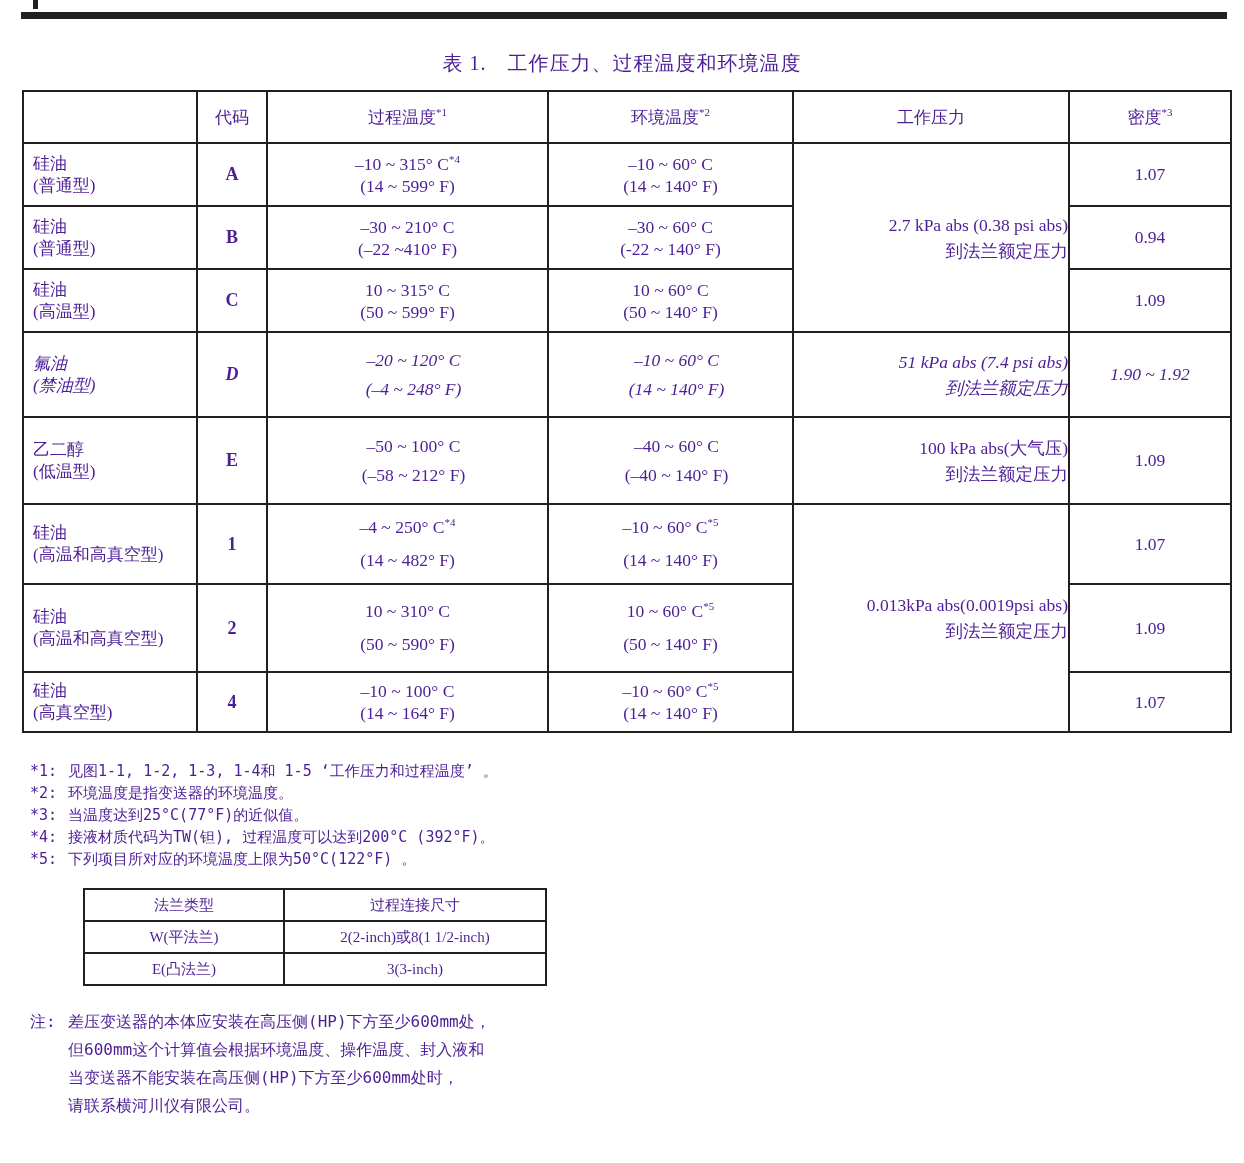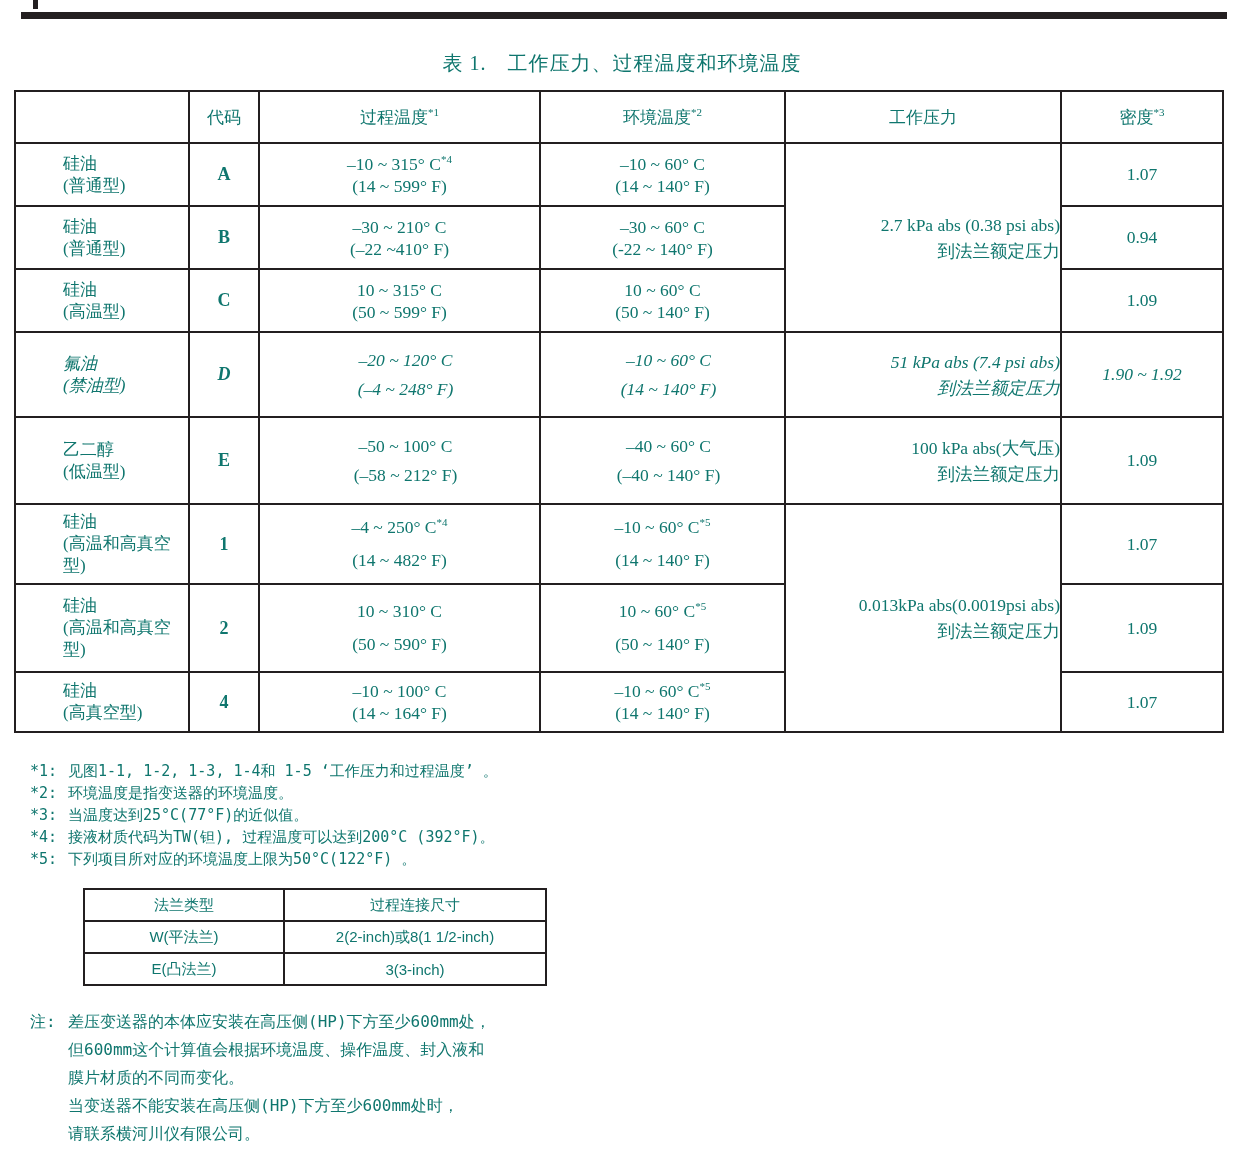--- a/index.html
+++ b/index.html
@@ -1,28 +1,28 @@
 <!DOCTYPE html>
 <html><head>
 <meta charset="utf-8">
 <style>
   html,body { margin:0; padding:0; background:#ffffff; }
   .page {
     position:relative; width:1244px; height:1163px; background:#ffffff;
-    color:#0f766e; font-family:"Liberation Serif", serif; overflow:hidden;
+    color:#4c1d95; font-family:"Liberation Serif", serif; overflow:hidden;
   }
   .corner-tick { position:absolute; left:33px; top:0; width:5px; height:9px; background:#231f20; }
   .top-bar { position:absolute; left:21px; top:12px; width:1206px; height:7px; background:#231f20; }
   .title { position:absolute; left:0; top:50px; width:1244px; text-align:center; font-size:20px; letter-spacing:1px; }
 
-  table.spec { position:absolute; left:14px; top:90px; border-collapse:collapse; table-layout:fixed; }
+  table.spec { position:absolute; left:22px; top:90px; border-collapse:collapse; table-layout:fixed; }
   table.spec td, table.spec th { border:2px solid #231f20; padding:0; vertical-align:middle; }
   table.spec th { font-weight:normal; font-size:17px; text-align:center; }
   .c-name { text-align:left; padding-left:9px !important; font-size:17px; }
-  .c-name div { line-height:22px;margin-left:38px; }
+  .c-name div { line-height:22px; }
   .c-code { text-align:center; font-weight:bold; font-size:18px; font-family:"Liberation Serif", serif; }
   .c-temp { text-align:center; font-size:17.5px; }
   .c-temp div { line-height:22px; }
   .c-press { text-align:right; font-size:17.5px; }
   .c-press div { line-height:26px; }
   .c-dens { text-align:center; font-size:17.5px;margin-left:8px; }
   sup { font-size:11px; line-height:0; }
   tr.r-head { height:52px; }
   tr.r-abc { height:63px; }
   tr.r-d { height:85px;font-style:italic; }
@@ -32,21 +32,21 @@
   tr.r-4 { height:60px; }
   tr.r-d .c-temp div, tr.r-e .c-temp div { line-height:29px;padding-left:12px; }
   tr.r-1 .c-temp div, tr.r-2 .c-temp div { line-height:33px; }
 
   .footnotes { position:absolute; left:30px; top:760px; font-family:"DejaVu Sans Mono", monospace; font-size:15px; }
   .footnote { display:flex; height:22px; line-height:22px; }
   .fn-marker { width:38px; flex:0 0 38px; }
   .fn-text { white-space:pre; }
 
   table.flange { position:absolute; left:83px; top:888px; border-collapse:collapse; table-layout:fixed;
-    font-family:Liberation Sans, sans-serif; font-size:15px; }
+    font-family:Liberation Serif, serif; font-size:15px; }
   table.flange td, table.flange th { border:2px solid #231f20; padding:0; text-align:center; font-weight:normal; height:30px; }
 
   .note { position:absolute; left:30px; top:1008px; display:flex; font-family:"DejaVu Sans Mono", monospace; font-size:16px; }
   .note-marker { width:38px; flex:0 0 38px; line-height:28px; }
   .note-lines div { line-height:28px; white-space:pre; }
 </style>
 </head>
 <body>
 
 <div class="page">
@@ -271,19 +271,18 @@
       <td>3(3-inch)</td>
     </tr>
   </tbody>
     </table>
 
   <div class="note">
     <span class="note-marker">注:</span>
     <span class="note-lines">
       <div>差压变送器的本体应安装在高压侧(HP)下方至少600mm处，</div>
       <div>但600mm这个计算值会根据环境温度、操作温度、封入液和</div>
-      <div>膜片材质的不同而变化。</div>
       <div>当变送器不能安装在高压侧(HP)下方至少600mm处时，</div>
       <div>请联系横河川仪有限公司。</div>
     </span>
   </div>
 
 </div>
 
 </body></html>

